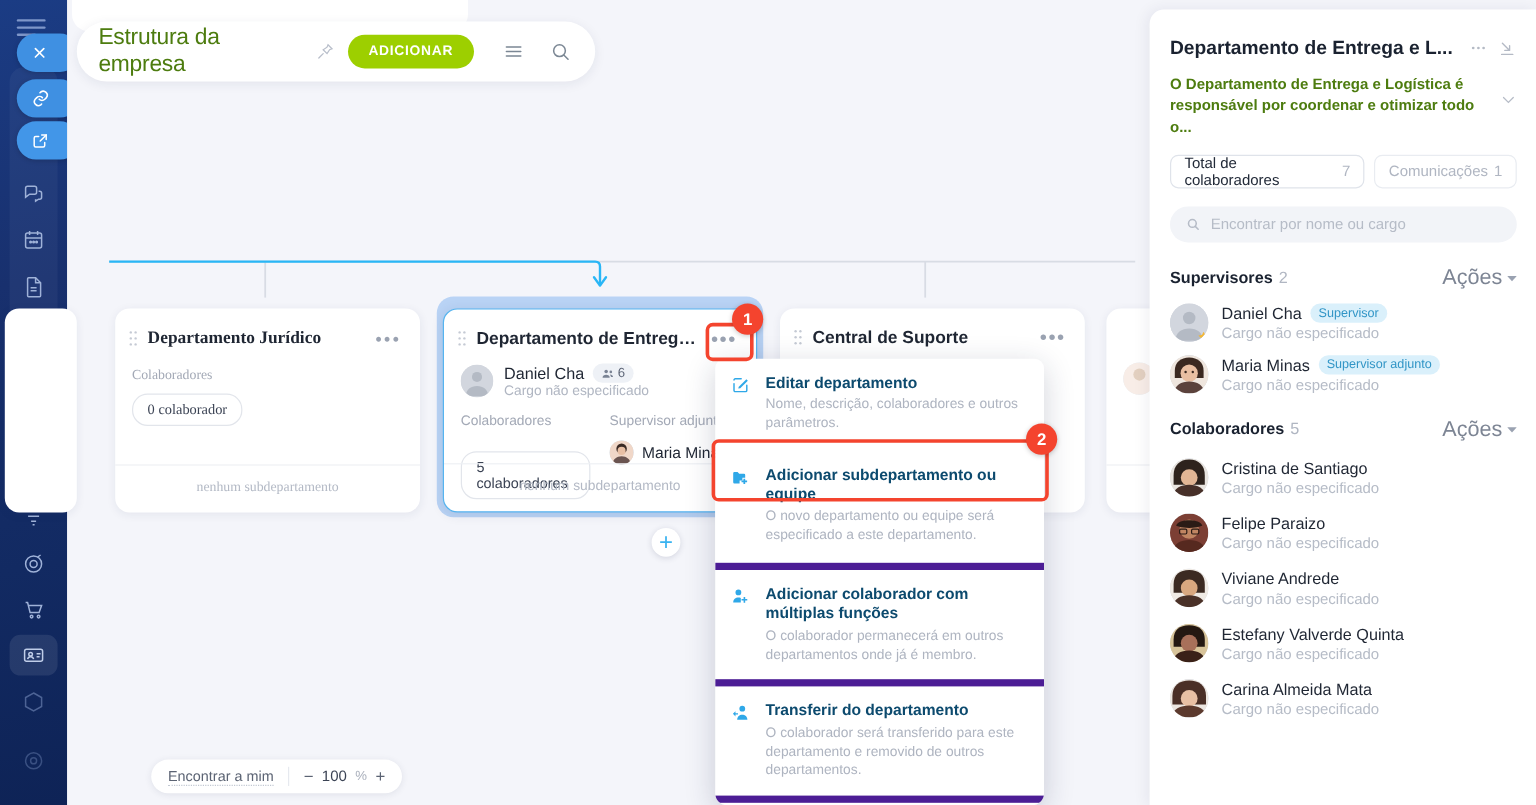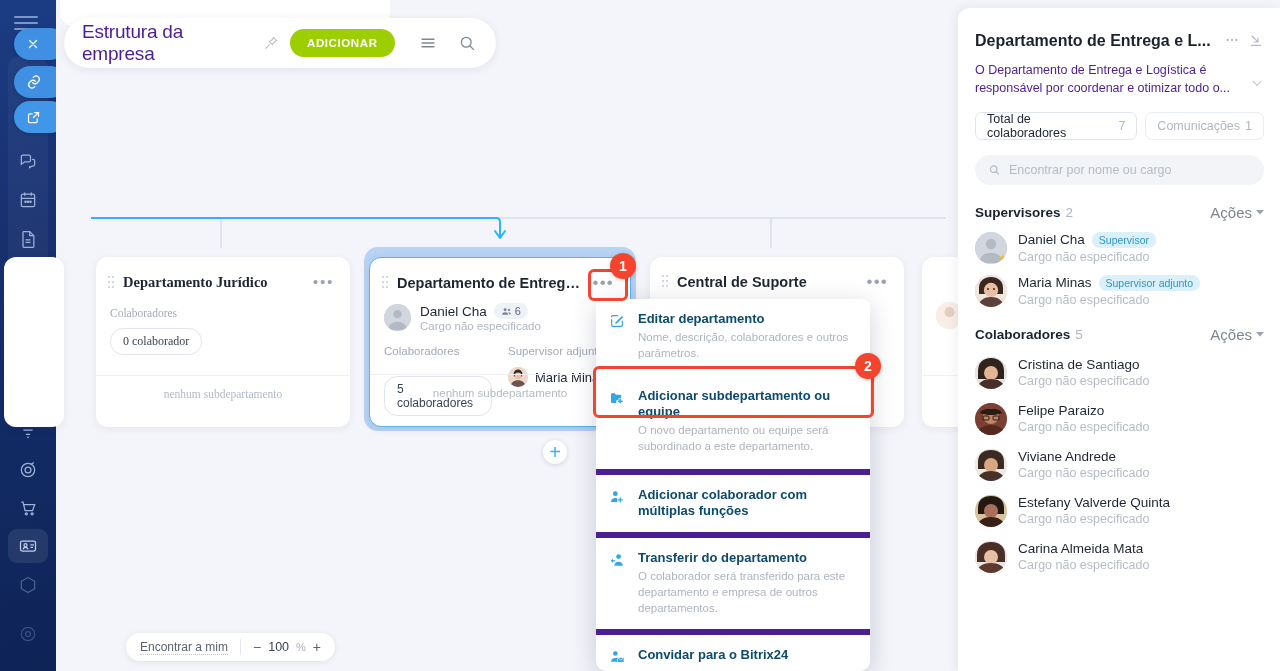--- a/index.html
+++ b/index.html
@@ -55,21 +55,21 @@
     position:absolute; left:4px; top:0; width:330px; height:26px;
     background:#ffffff; border-radius:0 0 14px 14px; opacity:.95;
   }
 
   .toolbar {
     position:absolute; left:8px; top:18px; width:432px; height:50px;
     background:#ffffff; border-radius:25px;
     box-shadow:0 2px 10px rgba(30,40,80,.08);
     display:flex; align-items:center; padding:0 18px; gap:10px;
   }
-  .tb-title { font-size:19px; color:#4c1d95; font-weight:400; letter-spacing:-.2px; }
+  .tb-title { font-size:19px; color:#4d7c0f; font-weight:400; letter-spacing:-.2px; }
   .tb-pin { width:20px; height:20px; display:flex; align-items:center; justify-content:center; color:#b9bfcb; }
   .tb-add {
     background:#9dcf00; color:#fff; font-size:11.5px; font-weight:700; letter-spacing:.6px;
     border:none; border-radius:16px; height:28px; padding:0 17px; cursor:pointer;
   }
   .tb-ico { width:24px; height:24px; display:flex; align-items:center; justify-content:center; color:#7b8794; cursor:pointer; }
   .tb-ico.menu { margin-left:12px; }
   .tb-ico.search { margin-left:6px; }
 
   
@@ -92,21 +92,21 @@
   .drag-dots i { position:absolute; width:2px; height:2px; border-radius:1px; background:#c5cad4; }
   .c-title { font-size:14.5px; font-weight:700; color:#1f2633; white-space:nowrap; overflow:hidden; text-overflow:ellipsis; flex:1; }
   .c-dots { color:#9aa2b1; font-size:17px; letter-spacing:1.2px; padding:0 4px; cursor:pointer; line-height:10px; }
 
   .c-label { font-size:11.5px; color:#a3a9b6; }
   .c-chip {
     display:inline-block; border:1px solid #e2e5eb; border-radius:13px;
     padding:5px 12px; font-size:12px; color:#3b4354; background:#fff;
   }
   .c-foot {
-    position:absolute; bottom:16px; left:0; right:0; height:36px;
+    position:absolute; bottom:4px; left:0; right:0; height:36px;
     border-top:1px solid #eef0f4; display:flex; align-items:center; justify-content:center;
     font-size:11.5px; color:#b3b9c5;
   }
   .avatar { border-radius:50%; background:#cfd4dc; flex:0 0 auto; overflow:hidden; position:relative; }
   .av-ph { width:100%; height:100%; display:block; }
 
   .person-row { display:flex; align-items:center; gap:9px; padding:12px 14px 0 14px; }
   .person-name { font-size:13.5px; color:#1f2633; }
   .person-sub { font-size:11.5px; color:#b0b6c2; margin-top:1px; }
   .cnt-badge {
@@ -149,21 +149,21 @@
   .rpanel {
     position:absolute; right:0; top:8px; width:322px; height:663px;
     background:#fff; border-radius:12px 0 0 0;
     box-shadow:-2px 0 12px rgba(25,35,70,.07);
     overflow:hidden;
   }
   .rp-head { display:flex; align-items:flex-start; padding:24px 16px 0 17px; gap:8px; }
   .rp-title { font-size:16px; font-weight:700; color:#1a2230; flex:1; white-space:nowrap; overflow:hidden; text-overflow:ellipsis; }
   .rp-icon { color:#b4bac5; cursor:pointer; display:flex; align-items:center; }
   .rp-desc {
-    margin:12px 30px 0 17px; font-size:12.5px; color:#4c1d95; line-height:1.42;
+    margin:12px 30px 0 17px; font-size:12.5px; color:#4d7c0f; line-height:1.42;font-weight:bold;
   }
   .rp-chev { position:absolute; right:16px; top:68px; color:#b6bcc7; cursor:pointer; }
   .rp-tabs { display:flex; gap:8px; padding:14px 16px 0 17px; }
   .rp-tab {
     border:1px solid #dfe3ea; border-radius:7px; height:28px; padding:0 11px;
     display:flex; align-items:center; font-size:12.5px; color:#222a38; cursor:pointer; background:#fff;
   }
   .rp-tab.inactive { color:#b0b6c2; border-color:#e9ecf1; }
   .rp-tab .cnt { color:#b0b6c2; margin-left:5px; }
   .rp-search {
@@ -173,21 +173,21 @@
   .rp-search input {
     border:none; background:transparent; outline:none; font-size:12.5px; color:#3b4354;
     width:100%; font-family:"Liberation Sans", sans-serif;
   }
   .rp-search input::placeholder { color:#b6bcc7; }
   .rp-sec {
     display:flex; align-items:center; padding:19px 16px 0 17px;
   }
   .rp-sec-title { font-size:13.5px; font-weight:700; color:#1a2230; }
   .rp-sec-cnt { font-size:13.5px; color:#b0b6c2; margin-left:5px; }
-  .rp-actions { margin-left:auto; font-size:15px; color:#7d8594; cursor:pointer; display:flex; align-items:center; gap:4px; }
+  .rp-actions { margin-left:auto; font-size:18px; color:#7d8594; cursor:pointer; display:flex; align-items:center; gap:4px; }
   .rp-person { display:flex; align-items:center; gap:11px; padding:11px 16px 0 17px; }
   .rp-pname { font-size:13.5px; color:#1f2633; display:flex; align-items:center; gap:7px; }
   .rp-psub { font-size:12.5px; color:#b6bcc7; margin-top:2px; }
   .rp-badge {
     background:#daf0fb; color:#3195c6; font-size:10.5px; border-radius:9px; padding:2px 7px; white-space:nowrap;
   }
   .star {
     position:absolute; right:-1px; bottom:-1px; width:11px; height:11px;
     display:flex; align-items:center; justify-content:center;
   }
@@ -521,48 +521,49 @@
 
     <div class="ctx-item ctx-hl" style="background:#fff; padding-top:14px; padding-bottom:14px;">
       <span class="ctx-ico">
         <svg width="16" height="16" viewBox="0 0 24 24" fill="#2fa8e8">
             <path d="M3 6.5A1.5 1.5 0 0 1 4.5 5h4l2 2.2h6A1.5 1.5 0 0 1 18 8.7v3.6h-3.5v3.2H11v3.9H4.5A1.5 1.5 0 0 1 3 17.9z"></path>
             <path d="M18 13.3h-2.2v2.4H13.4v2.2h2.4V20H18v-2.1h2.4v-2.2H18z"></path>
           </svg>
       </span>
       <span>
         <div class="ctx-title">Adicionar subdepartamento ou equipe</div>
-        <div class="ctx-desc">O novo departamento ou equipe será subordinado a este departamento.</div>
+        <div class="ctx-desc">O novo departamento ou equipe será especificado a este departamento.</div>
       </span>
     </div>
 
     <div class="ctx-item">
       <span class="ctx-ico">
         <svg width="16" height="16" viewBox="0 0 24 24" fill="#2fa8e8">
             <circle cx="9.5" cy="7" r="3.6"></circle>
             <path d="M3 19.5c0-3.8 3-6 6.5-6 1.1 0 2.1.2 3 .6V19.5z"></path>
             <path d="M18 12.6h-2v2.6h-2.6v2H16v2.6h2v-2.6h2.6v-2H18z"></path>
           </svg>
       </span>
       <span>
         <div class="ctx-title">Adicionar colaborador com múltiplas funções</div>
+        <div class="ctx-desc">O colaborador permanecerá em outros departamentos onde já é membro.</div>
       </span>
     </div>
 
     <div class="ctx-item">
       <span class="ctx-ico">
         <svg width="17" height="17" viewBox="0 0 24 24" fill="#2fa8e8">
             <circle cx="13.5" cy="6.5" r="3.4"></circle>
             <path d="M7.5 19.5c0-3.7 2.8-5.9 6-5.9s6 2.2 6 5.9z"></path>
             <path d="M5.5 9.5l-3 3 3 3v-2.2h3v-1.6h-3z"></path>
           </svg>
       </span>
       <span>
         <div class="ctx-title">Transferir do departamento</div>
-        <div class="ctx-desc">O colaborador será transferido para este departamento e empresa de outros departamentos.</div>
+        <div class="ctx-desc">O colaborador será transferido para este departamento e removido de outros departamentos.</div>
       </span>
     </div>
 
     <div class="ctx-item">
       <span class="ctx-ico">
         <svg width="16" height="16" viewBox="0 0 24 24" fill="#2fa8e8">
             <circle cx="9.5" cy="6.8" r="3.5"></circle>
             <path d="M3 19.3c0-3.7 2.9-5.9 6.5-5.9 1 0 1.9.2 2.7.5v5.4z"></path>
             <rect x="13" y="13" width="9" height="6.6" rx="1"></rect>
             <path d="M13.6 13.7l3.9 2.8 3.9-2.8" fill="none" stroke="#fff" stroke-width="1.1"></path>

